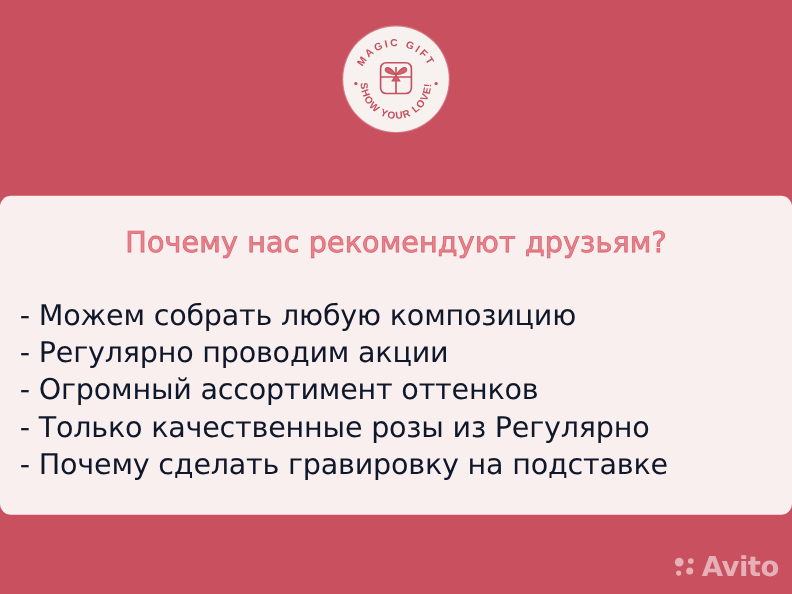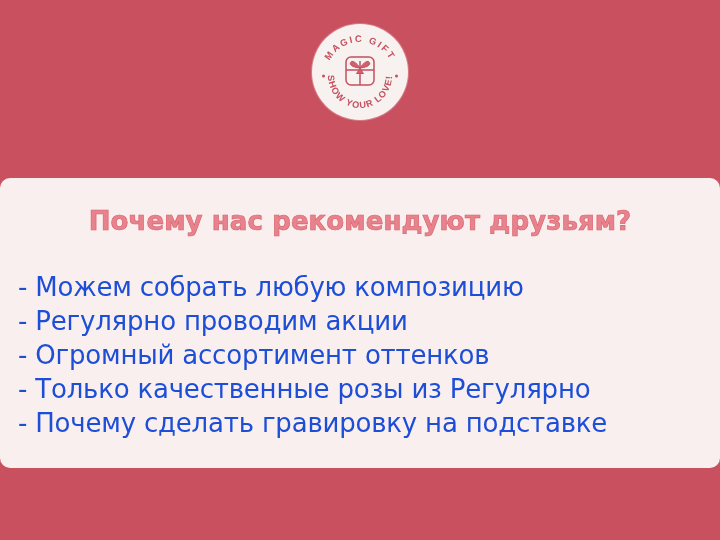--- a/index.html
+++ b/index.html
@@ -70,42 +70,42 @@
   #card-title {
     margin: 0;
     padding: 0;
     position: absolute;
     left: 0;
     top: 28px;
     width: 720px;
     text-align: center;
     font-family: "DejaVu Sans", sans-serif;
     font-size: 26px;
-    font-weight: 700;
+    font-weight: 400;
     letter-spacing: 0.1px;
     color: #e8838e;
     -webkit-text-stroke: 0.7px #d9646f;
     white-space: nowrap;
   }
 
   #benefit-list {
     position: absolute;
     left: 18px;
     top: 92px;
     width: 690px;
     margin: 0;
     padding: 0;
     list-style: none;
   }
   .benefit-item {
     font-family: "DejaVu Sans", sans-serif;
     font-size: 26px;
     font-weight: 400;
     line-height: 34px;
-    color: #1d4ed8;
+    color: #0f172a;
     white-space: nowrap;
     letter-spacing: -0.2px;
   }
 
   
   #avito-watermark {
     position: absolute;
     right: 12px;
     bottom: 12px;
     display: flex;
@@ -165,14 +165,23 @@
 
     <ul id="benefit-list">
       <li class="benefit-item">- Можем собрать любую композицию</li>
       <li class="benefit-item">- Регулярно проводим акции</li>
       <li class="benefit-item">- Огромный ассортимент оттенков</li>
       <li class="benefit-item">- Только качественные розы из Регулярно</li>
       <li class="benefit-item">- Почему сделать гравировку на подставке</li>
     </ul>
   </div>
 
+  <div id="avito-watermark">
+    <svg width="24" height="24" viewBox="0 0 24 24">
+      <circle cx="6.5" cy="7" r="4" fill="#ffffff"></circle>
+      <circle cx="17" cy="6" r="2.6" fill="#ffffff"></circle>
+      <circle cx="16" cy="15" r="3.2" fill="#ffffff"></circle>
+      <circle cx="6" cy="17" r="2.4" fill="#ffffff"></circle>
+    </svg>
+    <span id="avito-label">Avito</span>
+  </div>
 
 </div>
 
 </body></html>

